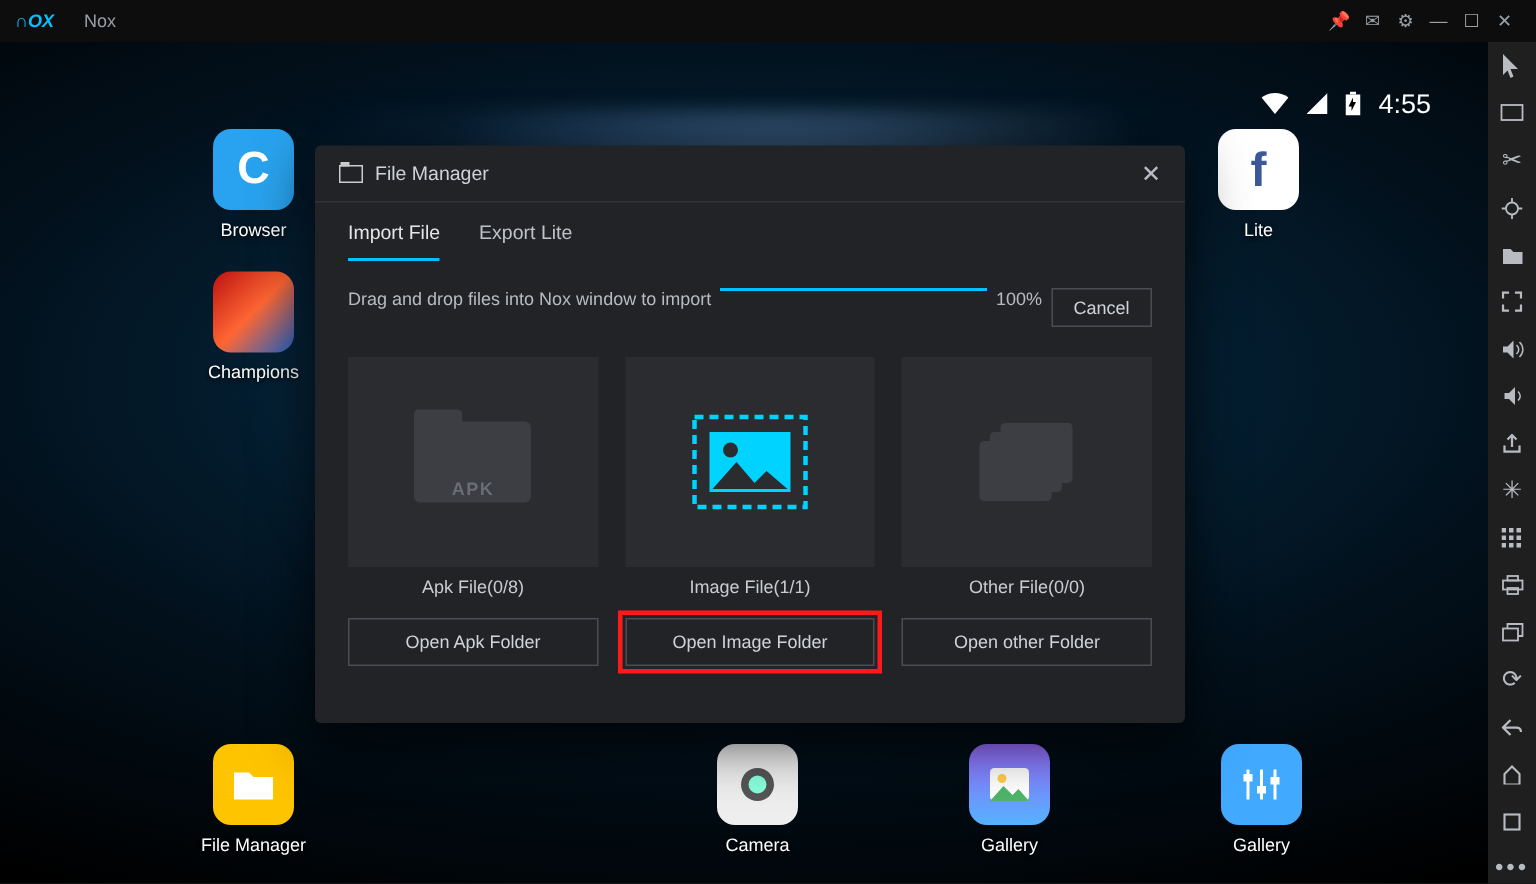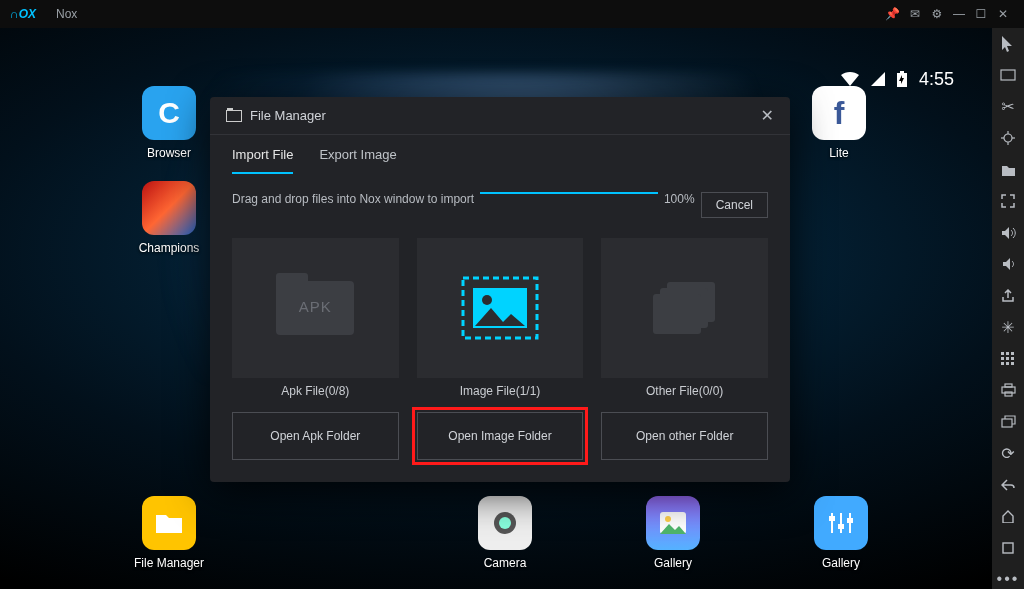--- a/index.html
+++ b/index.html
@@ -6,21 +6,21 @@
   body { width: 1024px; height: 589px; background: #1a1a1a; overflow: hidden; position: relative; }
 
   
   .titlebar { height: 28px; background: #0d0d0d; display: flex; align-items: center; padding: 0 10px; color: #9aa0a6; font-size: 12px; }
   .titlebar .logo { color: #00c2ff; font-weight: bold; margin-right: 20px; font-style: italic; }
   .titlebar .title { flex: 0 0 auto; }
   .titlebar .spacer { flex: 1; }
   .titlebar .win-btn { width: 22px; text-align: center; font-size: 12px; color: #9aa0a6; }
 
   
-  .android-status { position: absolute; right: 38px; top: 30px; height: 22px; display: flex; align-items: center; gap: 12px; color: #fff; font-size: 18px; font-weight: 300; margin-top: 10px; }
+  .android-status { position: absolute; right: 38px; top: 30px; height: 22px; display: flex; align-items: center; gap: 12px; color: #fff; font-size: 18px; font-weight: 300; }
   .android-status svg { fill: #fff; }
 
   
   .canvas { position: absolute; left: 0; top: 28px; right: 32px; bottom: 0; background: radial-gradient(ellipse 90% 70% at 50% 40%, #06324f 0%, #02101b 60%, #000 100%); }
   .nebula { position:absolute; left:15%; top:8%; width:70%; height:55%; background: radial-gradient(circle at 55% 30%, rgba(160,200,255,.35), transparent 55%), radial-gradient(circle at 40% 55%, rgba(60,120,200,.28), transparent 60%); filter: blur(6px); }
 
   
   .sidestrip { position: absolute; right: 0; top: 28px; width: 32px; bottom: 0; background: #1f1f1f; display: flex; flex-direction: column; align-items: center; padding-top: 6px; gap: 12px; }
   .sidestrip div { width: 20px; height: 20px; color: #b8bcc2; display:flex; align-items:center; justify-content:center; }
 
@@ -38,25 +38,25 @@
   .tabs { display: flex; gap: 26px; padding: 4px 22px 0; font-size: 13px; }
   .tab { padding: 8px 0 10px; border-bottom: 2px solid transparent; color:#bfc3c8; }
   .tab.active { color: #e5e5e5; border-color: #00c2ff; }
   .drop-row { display: flex; gap: 6px; padding: 18px 22px 8px; font-size: 12px; color:#b8bcc2; }
   .progress { flex:1; height: 2px; max-width: 180px; background: linear-gradient(to right,#00c2ff,#00c2ff); }
   .cancel-btn { border:1px solid #4b4d53; padding:5px 14px; font-size:12px; color:#d0d3d8; background:transparent; }
   .cards { display:flex; gap: 18px; padding: 12px 22px 0; }
   .card-col { flex:1; display:flex; flex-direction:column; }
   .card { height: 140px; background: #2b2c30; display:flex; flex-direction:column; align-items:center; justify-content:center; gap:10px; }
   .card-label { text-align:center; font-size:12px; padding-top:6px; color:#c9ccd1; }
-  .open-btn { height: 48px; margin-top: 14px; border:1px solid #4b4d53; background: transparent; color:#d0d3d8; font-size:12px; }
+  .open-btn { height: 32px; margin-top: 14px; border:1px solid #4b4d53; background: transparent; color:#d0d3d8; font-size:12px; }
   .highlight { outline: 3px solid #ff1a1a; outline-offset: 2px; }
 
   
-  .apk-folder { width: 78px; height: 54px; background:#3c3e43; border-radius:4px; position:relative; display:flex; align-items:flex-end; justify-content:center; color:#6a6d74; font-weight:400; font-size:15px; padding-bottom:20px; letter-spacing:1px;}
+  .apk-folder { width: 78px; height: 54px; background:#3c3e43; border-radius:4px; position:relative; display:flex; align-items:flex-end; justify-content:center; color:#6a6d74; font-weight:700; font-size:12px; padding-bottom:2px; letter-spacing:1px;}
   .apk-folder:before { content:""; position:absolute; top:-8px; left:0; width:32px; height:12px; background:#3c3e43; border-radius:3px 3px 0 0; }
   
   .other-stack { width:64px; height:52px; position:relative; }
   .other-stack div { position:absolute; width:48px; height:40px; background:#3c3e43; border-radius:3px; }
   .other-stack div:nth-child(1){ left:14px; top:0; }
   .other-stack div:nth-child(2){ left:7px; top:6px; }
   .other-stack div:nth-child(3){ left:0; top:12px; }
 </style>
 </head>
 <body>
@@ -249,21 +249,21 @@
 </div>
 
 <div class="modal">
   <div class="modal-header">
     <span class="fm-icon"></span>
     <span>File Manager</span>
     <span class="modal-close">✕</span>
   </div>
   <div class="tabs">
     <div class="tab active">Import File</div>
-    <div class="tab">Export Image</div>
+    <div class="tab">Export Lite</div>
   </div>
   <div class="drop-row">
     <span>Drag and drop files into Nox window to import</span>
     <div class="progress"></div>
     <span>100%</span>
     <button class="cancel-btn">Cancel</button>
   </div>
   <div class="cards">
     <div class="card-col">
       <div class="card">

